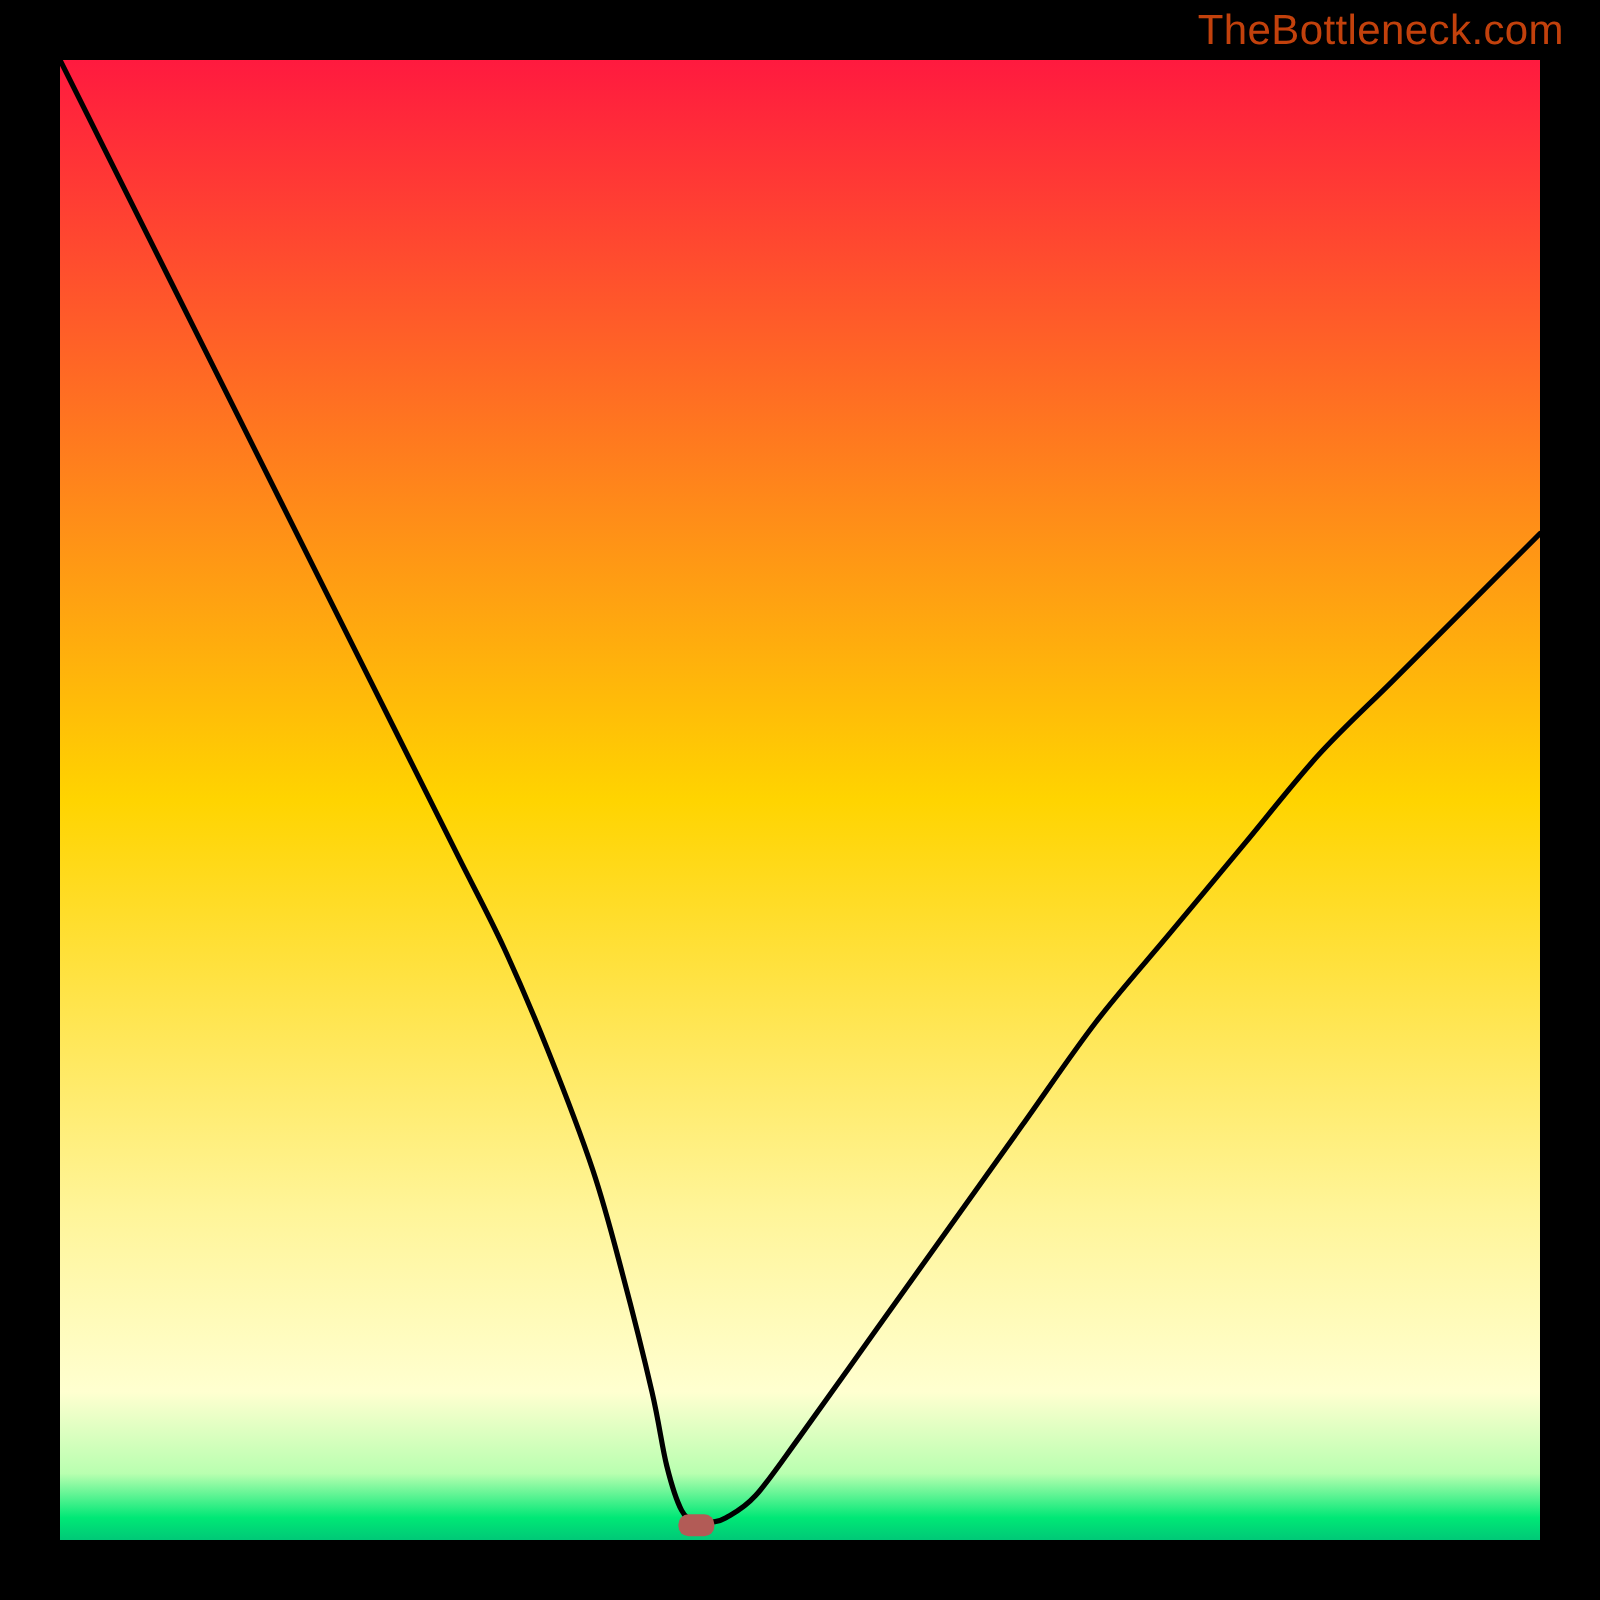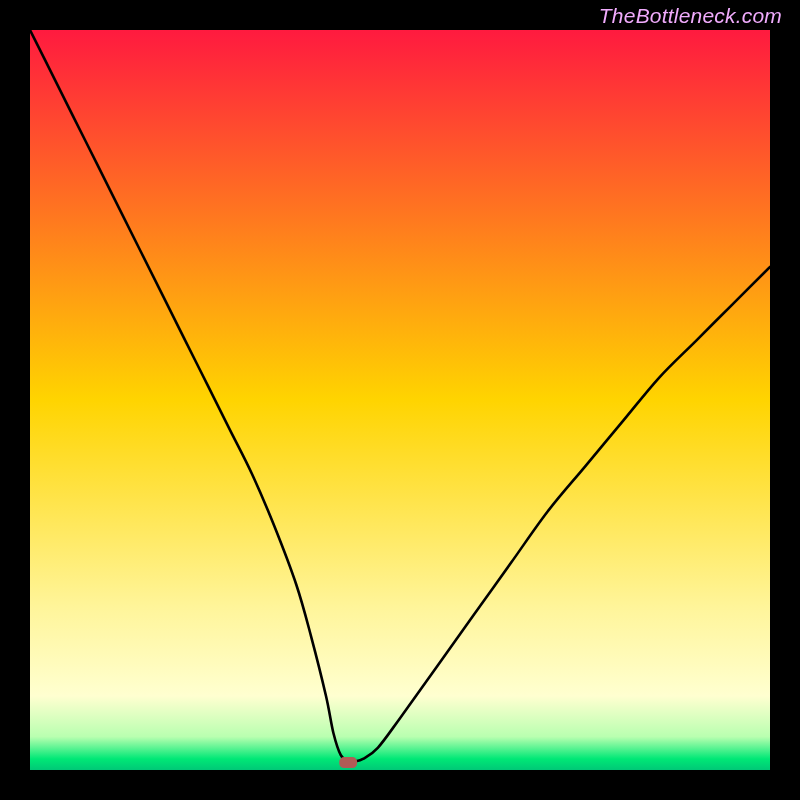--- a/index.html
+++ b/index.html
@@ -14,26 +14,25 @@
   .stage {
     position: relative;
     width: 800px;
     height: 800px;
     background: #000;
   }
   .watermark {
     position: absolute;
     top: 4px;
     right: 18px;
-    color: #f0abfc;
+    color: #c2410c;
     font-size: 21px;
     letter-spacing: 0.2px;
     font-weight: 500;
     z-index: 20;
-    font-style: italic;
   }
   .plot {
     position: absolute;
     left: 30px;
     top: 30px;
     width: 740px;
     height: 740px;
   }
   .plot svg {
     display: block;

